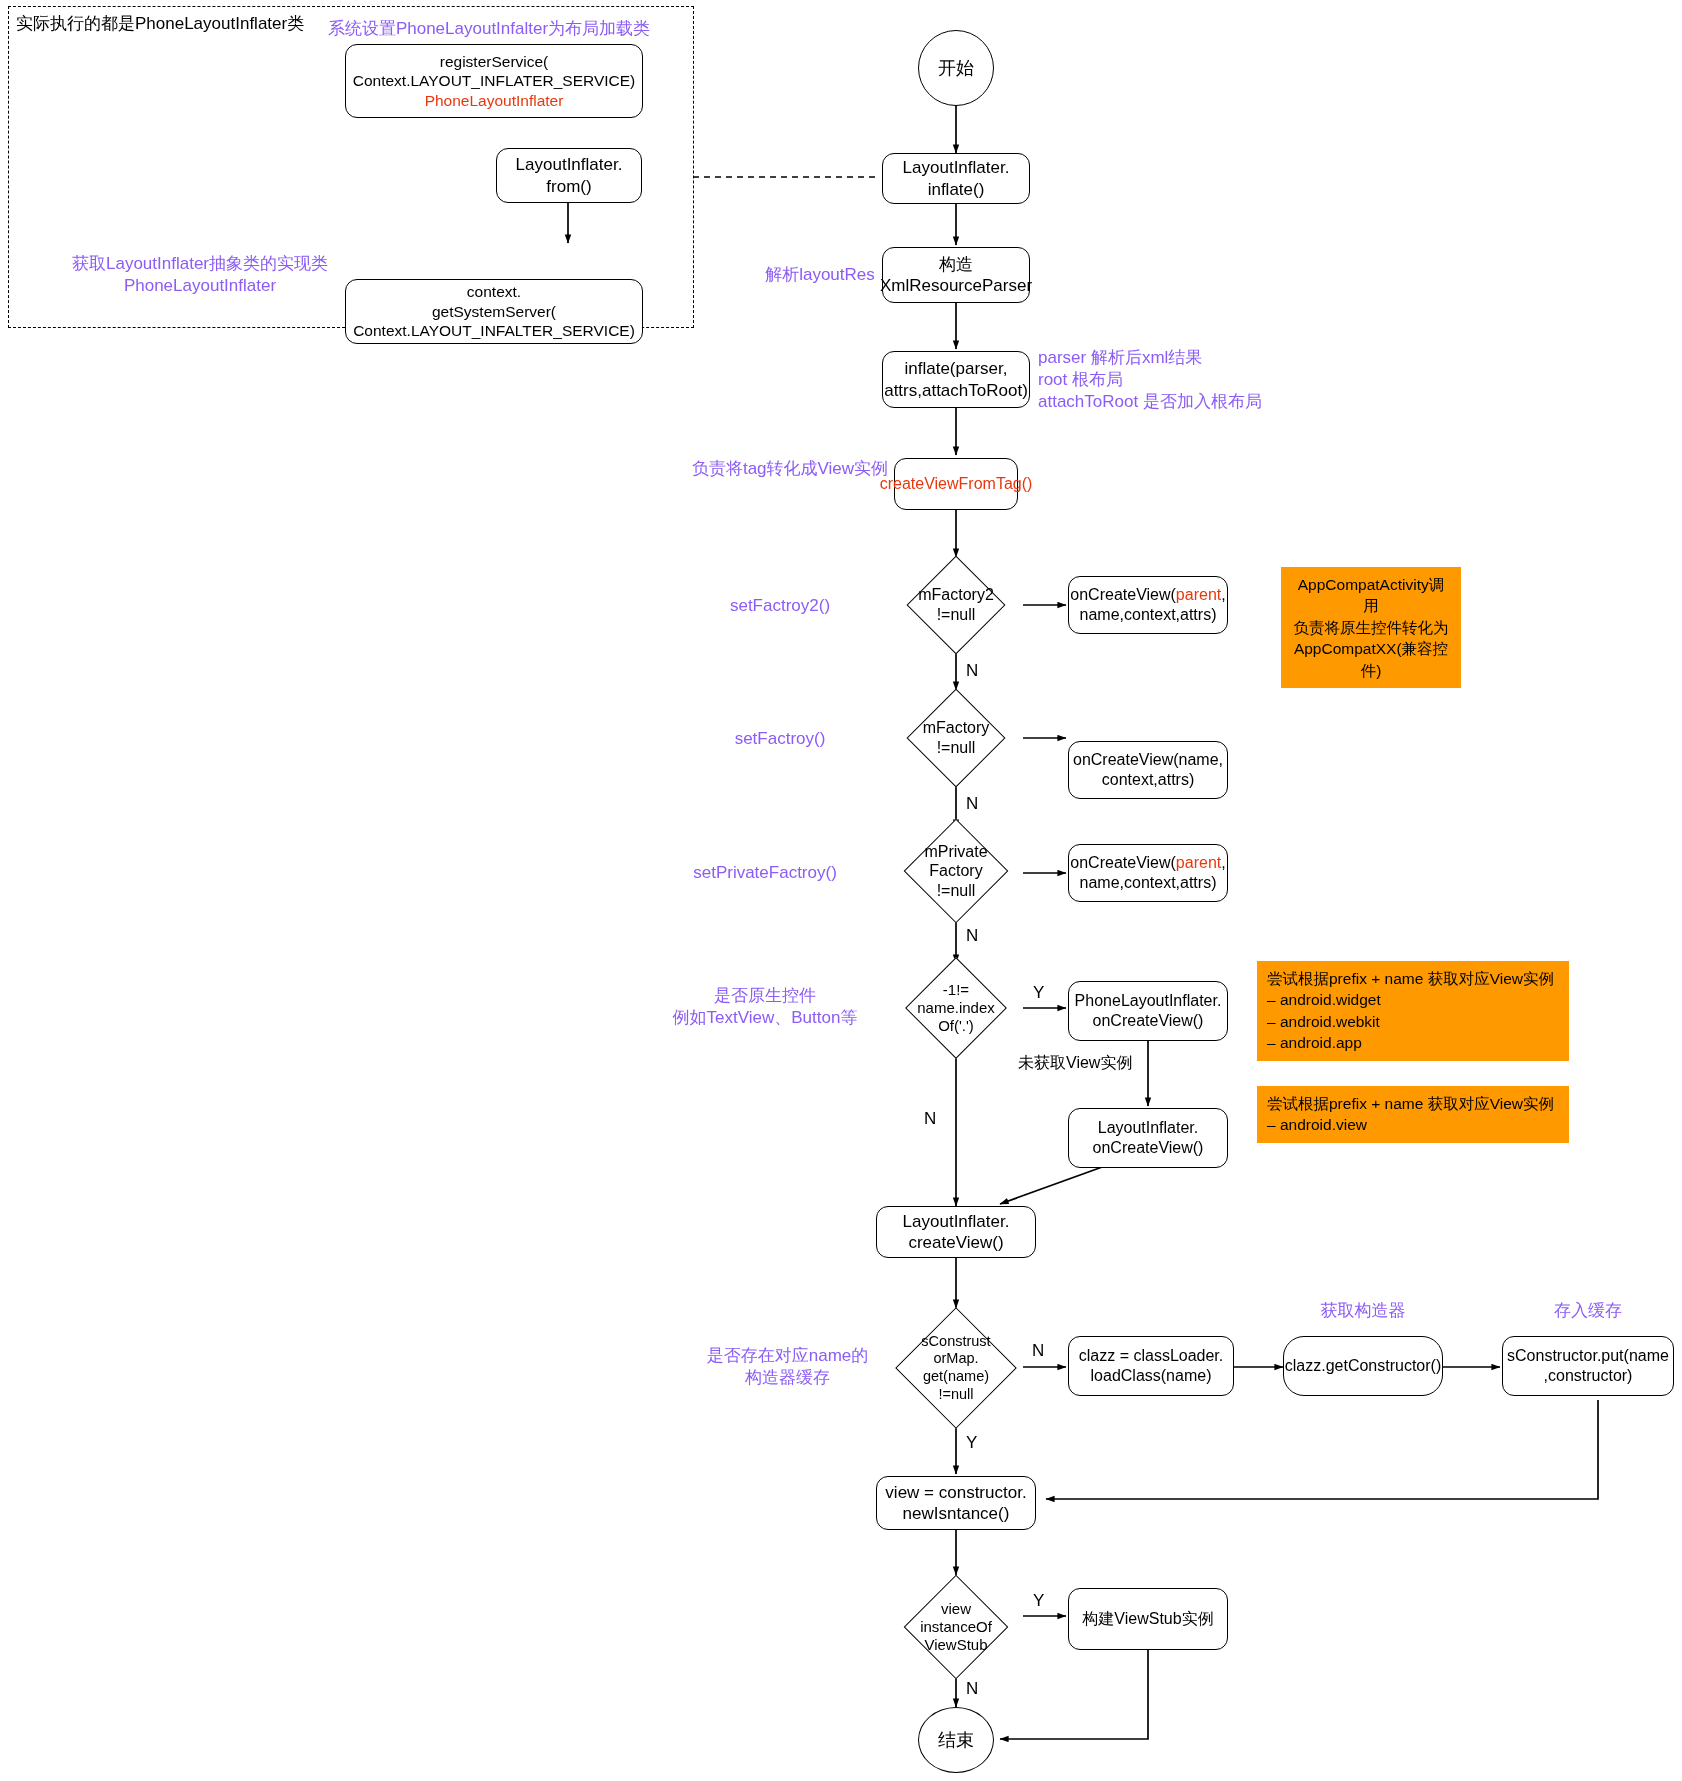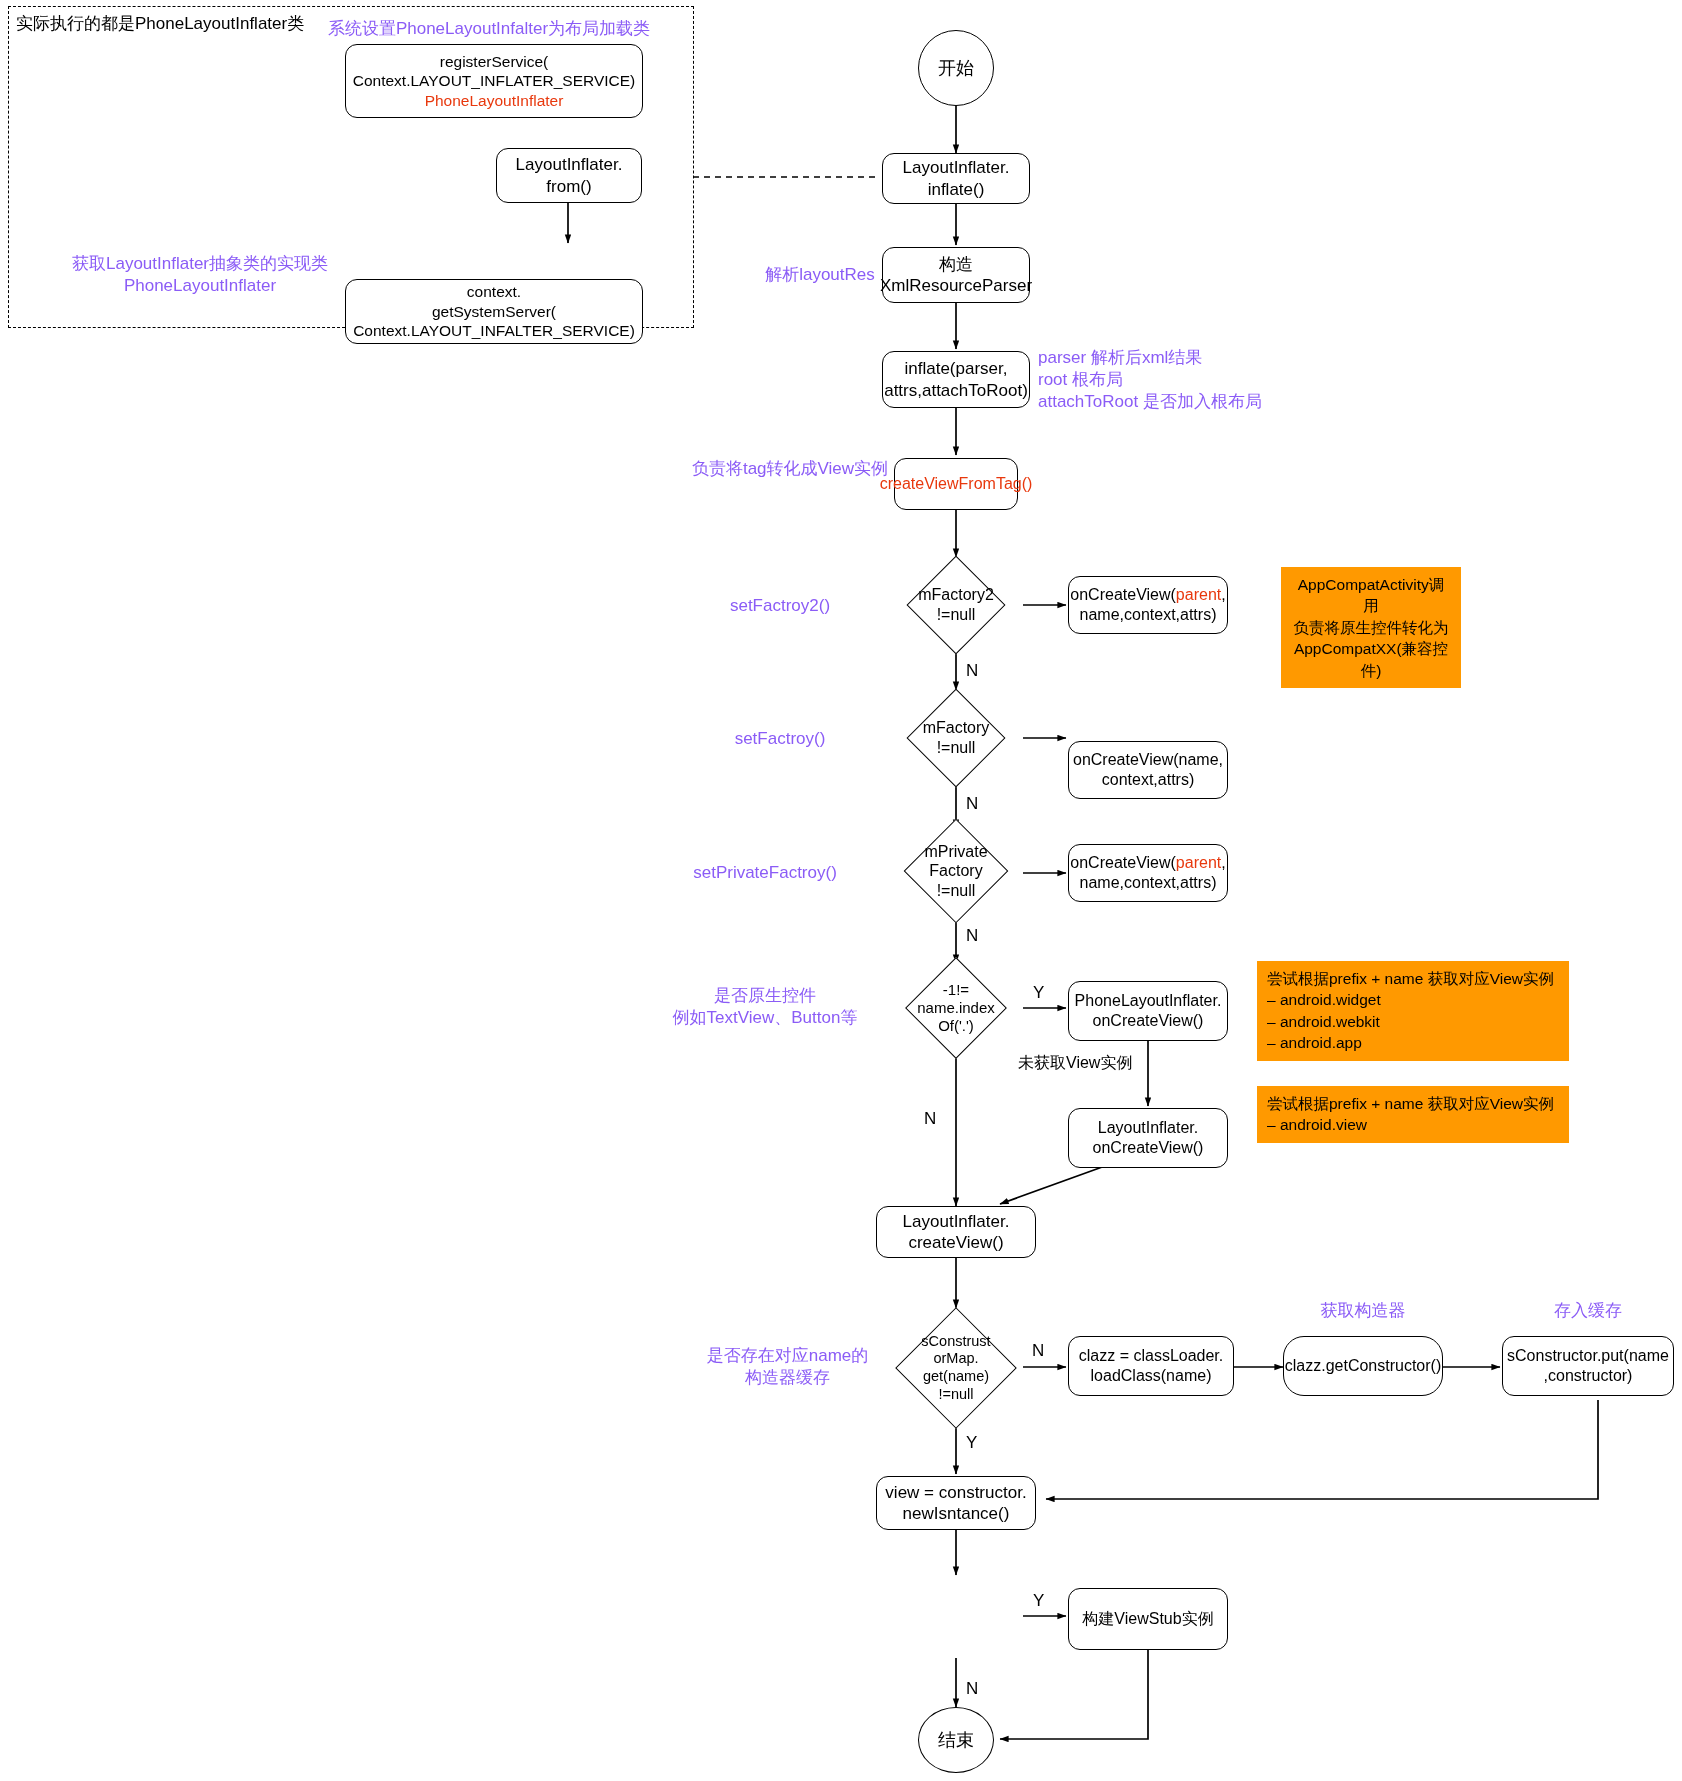--- a/index.html
+++ b/index.html
@@ -321,20 +321,26 @@
   <div class="node rounded" style="left:1283px; top:1336px; width:160px; height:60px; font-size:16px;border-radius:21px;">clazz.getConstructor()</div>
   <div class="note" style="left:1293px; top:1300px; width:140px;">获取构造器</div>
 
   <div class="node rounded wrap-text" style="left:1502px; top:1336px; width:172px; height:60px; font-size:16px;">sConstructor.put(name
 ,constructor)</div>
   <div class="note" style="left:1528px; top:1300px; width:120px;">存入缓存</div>
 
   <div class="node rounded wrap-text" style="left:876px; top:1476px; width:160px; height:54px;">view = constructor.
 newIsntance()</div>
 
+  <div class="decision" style="left:884px; top:1575px; width:144px; height:104px;">
+    <div class="dshape" style="width:72px; height:72px;"></div>
+    <div class="dlabel" style="font-size:15px;">view
+instanceOf
+ViewStub</div>
+  </div>
   <div class="edge-label" style="left:1033px; top:1592px;">Y</div>
   <div class="edge-label" style="left:966px; top:1680px;">N</div>
 
   <div class="node rounded" style="left:1068px; top:1588px; width:160px; height:62px; font-size:16px;">构建ViewStub实例</div>
 
   <div class="node terminal" style="left:918px; top:1707px; width:76px; height:66px;">结束</div>
 
 </div>
 
 </body></html>

